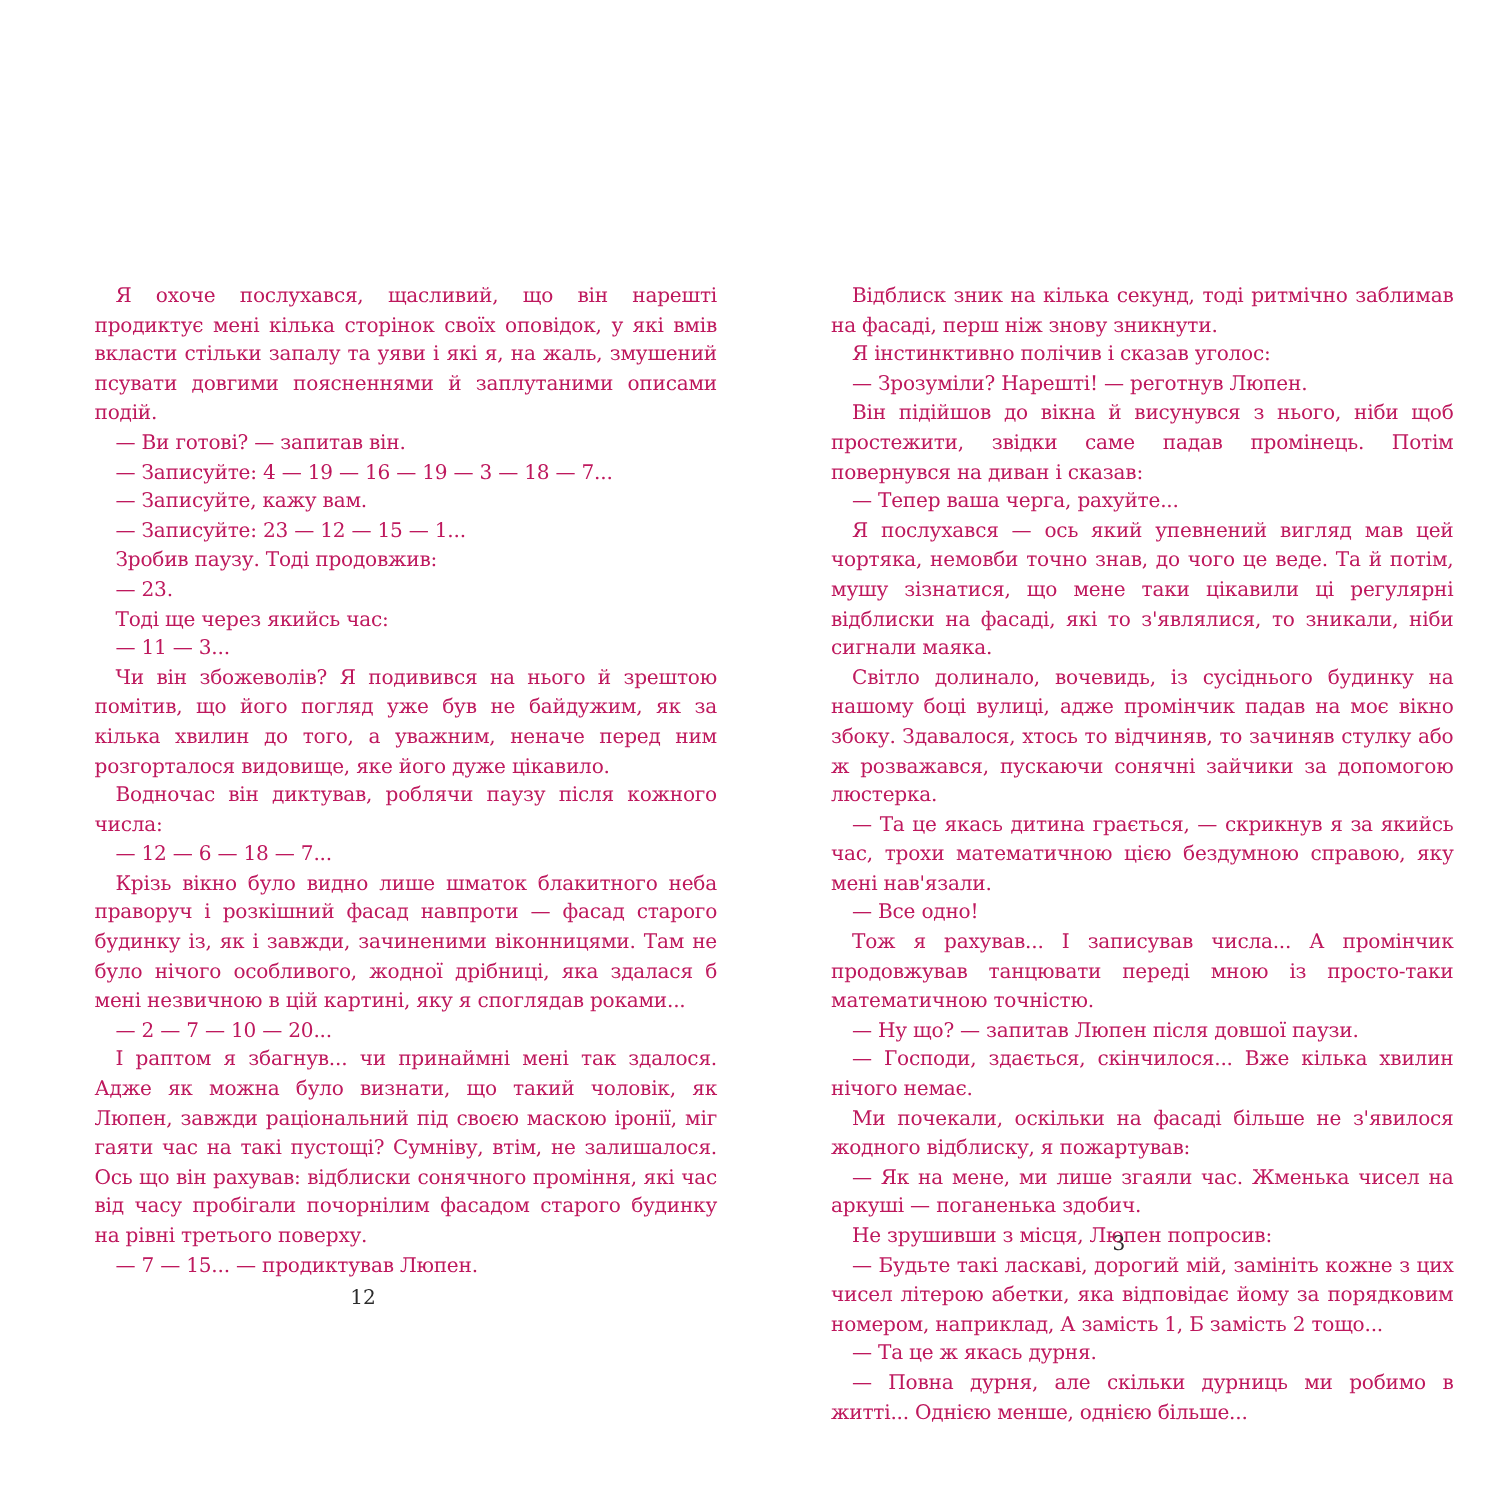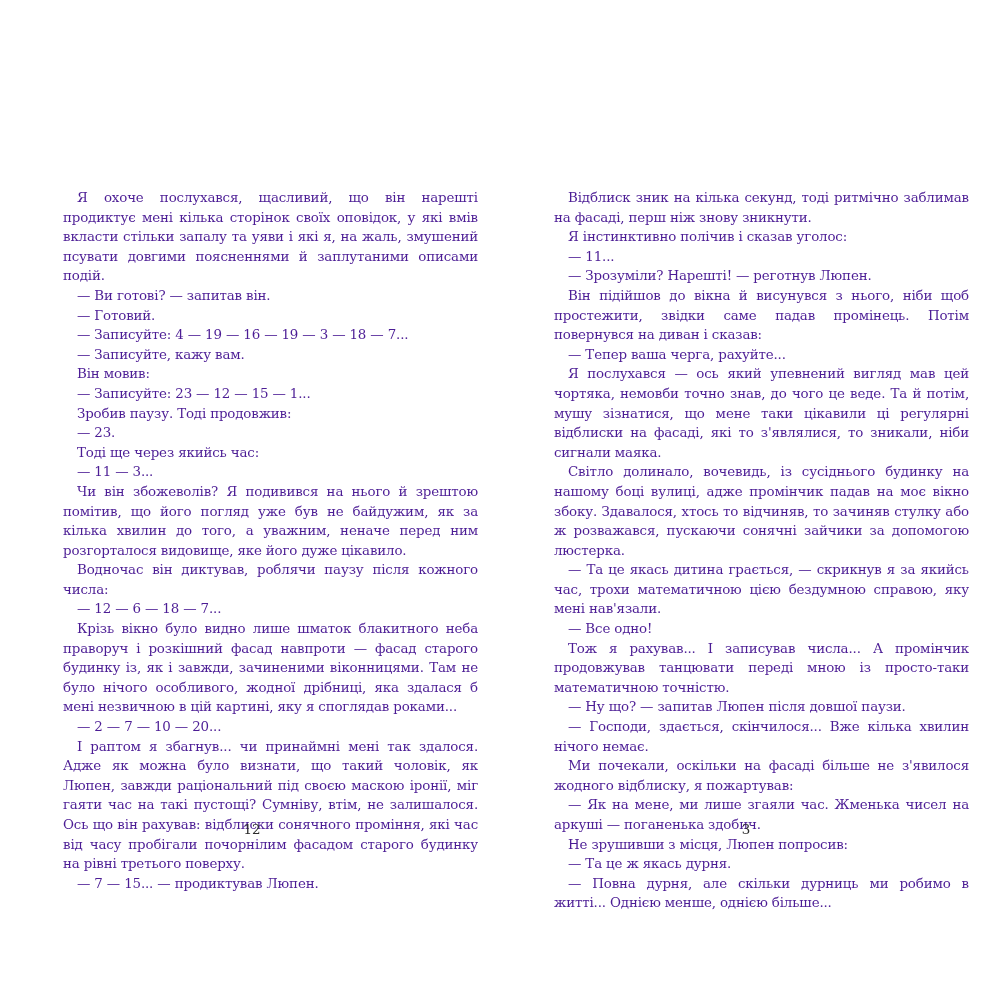--- a/index.html
+++ b/index.html
@@ -5,77 +5,75 @@
     html, body { margin: 0; padding: 0; background: #ffffff; }
     body { width: 1000px; height: 1000px; position: relative; overflow: hidden; }
     .spread { position: absolute; inset: 0; background: #ffffff; }
     .page { position: absolute; top: 188px; width: 415px; }
     .page.left { left: 63px; }
     .page.right { left: 554px; }
     .text {
       font-family: "DejaVu Serif", "Liberation Serif", serif;
       font-size: 13.4px;
       line-height: 19.6px;
-      color: #4c1d95;
+      color: #be185d;
       letter-spacing: -0.15px;
     }
     .p { margin: 0; text-align: justify; text-align-last: left; }
     .p.indent { text-indent: 14px; }
     .page-num {
       position: absolute;
       top: 822px;
       width: 40px;
       text-align: center;
       font-family: "DejaVu Serif", "Liberation Serif", serif;
       font-size: 13.4px;
       color: #2b2b2b;
     }
-    .page-num.left { left: 232px; }
+    .page-num.left { left: 222px; margin-top: 36px; }
     .page-num.right { left: 726px; }
   </style>
 </head>
 <body>
 
 <div class="spread">
   <div class="page left text" id="left-body">
       <p class="p indent">Я охоче послухався, щасливий, що він нарешті продиктує мені кілька сторінок своїх оповідок, у які вмів вкласти стільки запалу та уяви і які я, на жаль, змушений псувати довгими поясненнями й заплутаними описами подій.</p>
       <p class="p indent">— Ви готові? — запитав він.</p>
-      <p class="p indent">— Готовий.</p>
       <p class="p indent">— Записуйте: 4 — 19 — 16 — 19 — 3 — 18 — 7...</p>
       <p class="p indent">— Записуйте, кажу вам.</p>
-      <p class="p indent">Він мовив:</p>
       <p class="p indent">— Записуйте: 23 — 12 — 15 — 1...</p>
       <p class="p indent">Зробив паузу. Тоді продовжив:</p>
       <p class="p indent">— 23.</p>
       <p class="p indent">Тоді ще через якийсь час:</p>
       <p class="p indent">— 11 — 3...</p>
       <p class="p indent">Чи він збожеволів? Я подивився на нього й зрештою помітив, що його погляд уже був не байдужим, як за кілька хвилин до того, а уважним, неначе перед ним розгорталося видовище, яке його дуже цікавило.</p>
       <p class="p indent">Водночас він диктував, роблячи паузу після кожного числа:</p>
       <p class="p indent">— 12 — 6 — 18 — 7...</p>
       <p class="p indent">Крізь вікно було видно лише шматок блакитного неба праворуч і розкішний фасад навпроти — фасад старого будинку із, як і завжди, зачиненими віконницями. Там не було нічого особливого, жодної дрібниці, яка здалася б мені незвичною в цій картині, яку я споглядав роками...</p>
       <p class="p indent">— 2 — 7 — 10 — 20...</p>
       <p class="p indent">І раптом я збагнув... чи принаймні мені так здалося. Адже як можна було визнати, що такий чоловік, як Люпен, завжди раціональний під своєю маскою іронії, міг гаяти час на такі пустощі? Сумніву, втім, не залишалося. Ось що він рахував: відблиски сонячного проміння, які час від часу пробігали почорнілим фасадом старого будинку на рівні третього поверху.</p>
       <p class="p indent">— 7 — 15... — продиктував Люпен.</p>
     </div>
   <div class="page-num left">12</div>
 
   <div class="page right text" id="right-body">
       <p class="p indent">Відблиск зник на кілька секунд, тоді ритмічно заблимав на фасаді, перш ніж знову зникнути.</p>
       <p class="p indent">Я інстинктивно полічив і сказав уголос:</p>
-      <p class="p indent">— 11...</p>
       <p class="p indent">— Зрозуміли? Нарешті! — реготнув Люпен.</p>
       <p class="p indent">Він підійшов до вікна й висунувся з нього, ніби щоб простежити, звідки саме падав промінець. Потім повернувся на диван і сказав:</p>
       <p class="p indent">— Тепер ваша черга, рахуйте...</p>
       <p class="p indent">Я послухався — ось який упевнений вигляд мав цей чортяка, немовби точно знав, до чого це веде. Та й потім, мушу зізнатися, що мене таки цікавили ці регулярні відблиски на фасаді, які то з'являлися, то зникали, ніби сигнали маяка.</p>
       <p class="p indent">Світло долинало, вочевидь, із сусіднього будинку на нашому боці вулиці, адже промінчик падав на моє вікно збоку. Здавалося, хтось то відчиняв, то зачиняв стулку або ж розважався, пускаючи сонячні зайчики за допомогою люстерка.</p>
       <p class="p indent">— Та це якась дитина грається, — скрикнув я за якийсь час, трохи математичною цією бездумною справою, яку мені нав'язали.</p>
       <p class="p indent">— Все одно!</p>
       <p class="p indent">Тож я рахував... І записував числа... А промінчик продовжував танцювати переді мною із просто-таки математичною точністю.</p>
       <p class="p indent">— Ну що? — запитав Люпен після довшої паузи.</p>
       <p class="p indent">— Господи, здається, скінчилося... Вже кілька хвилин нічого немає.</p>
       <p class="p indent">Ми почекали, оскільки на фасаді більше не з'явилося жодного відблиску, я пожартував:</p>
       <p class="p indent">— Як на мене, ми лише згаяли час. Жменька чисел на аркуші — поганенька здобич.</p>
       <p class="p indent">Не зрушивши з місця, Люпен попросив:</p>
+      <p class="p indent">— Будьте такі ласкаві, дорогий мій, замініть кожне з цих чисел літерою абетки, яка відповідає йому за порядковим номером, наприклад, А замість 1, Б замість 2 тощо...</p>
       <p class="p indent">— Та це ж якась дурня.</p>
       <p class="p indent">— Повна дурня, але скільки дурниць ми робимо в житті... Однією менше, однією більше...</p>
     </div>
   <div class="page-num right">3</div>
 </div>
 
 </body></html>

